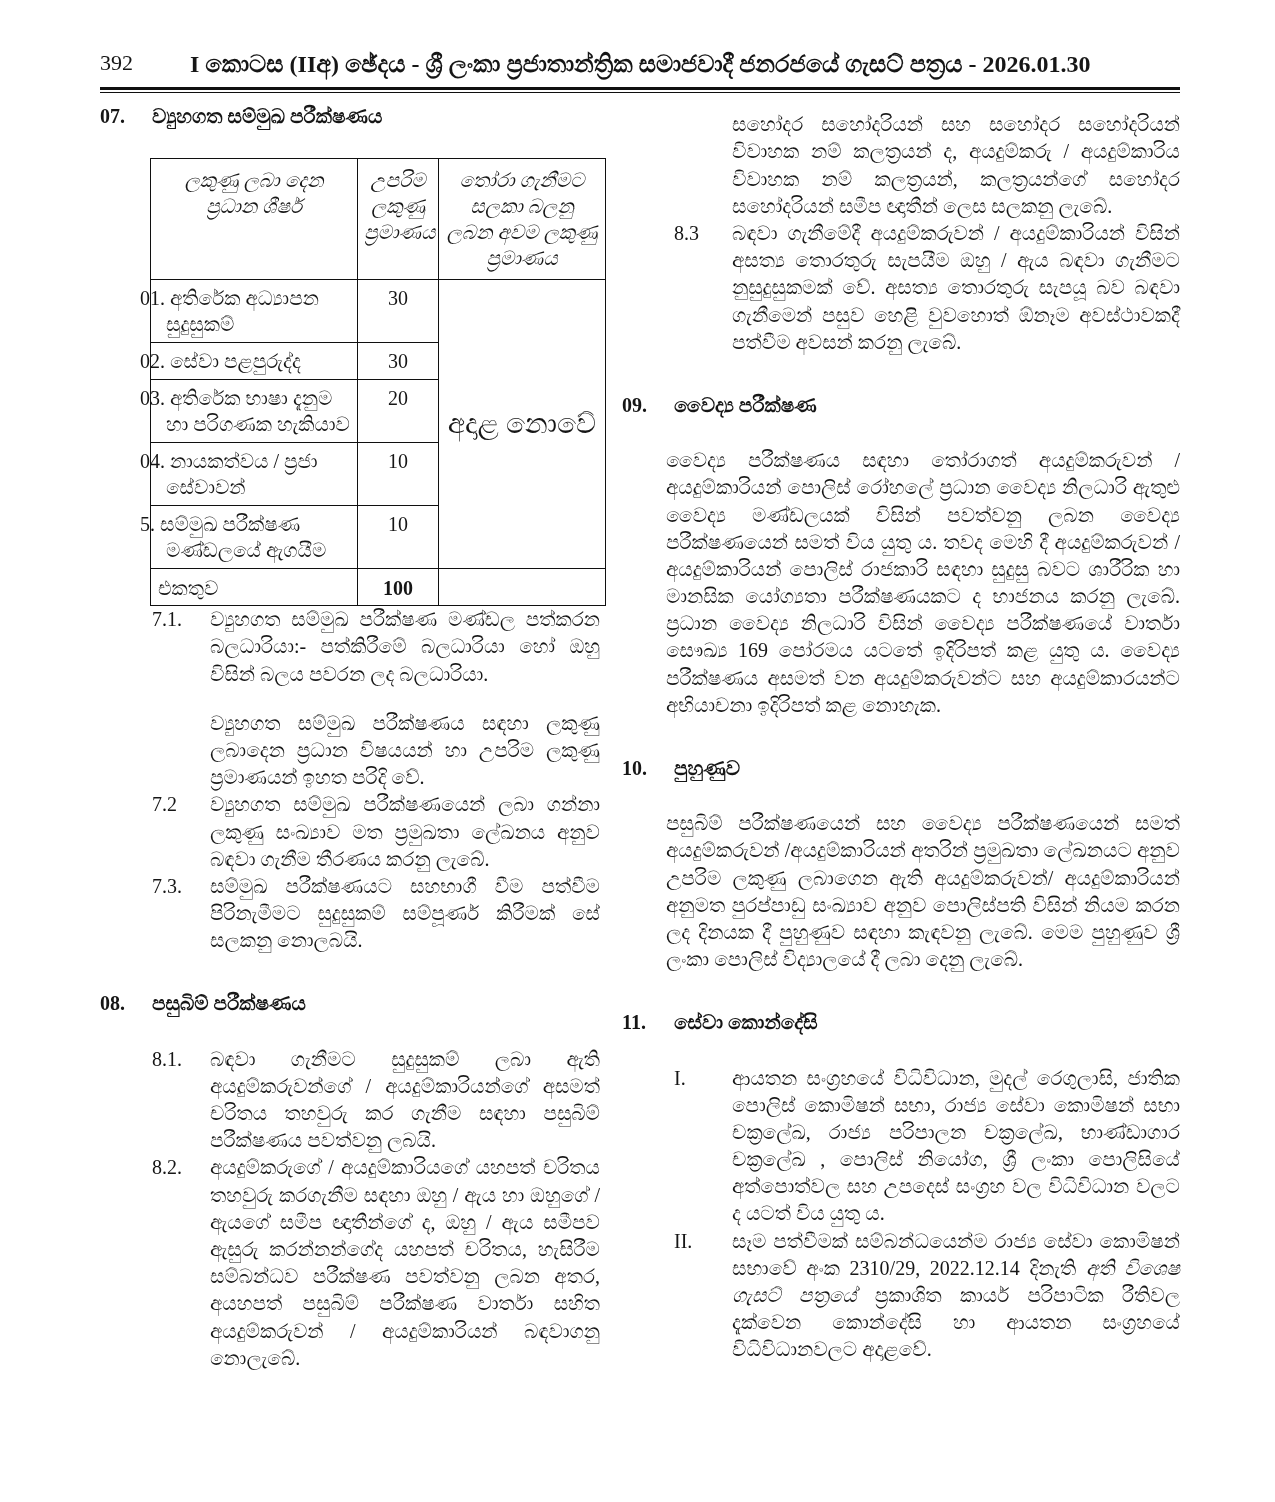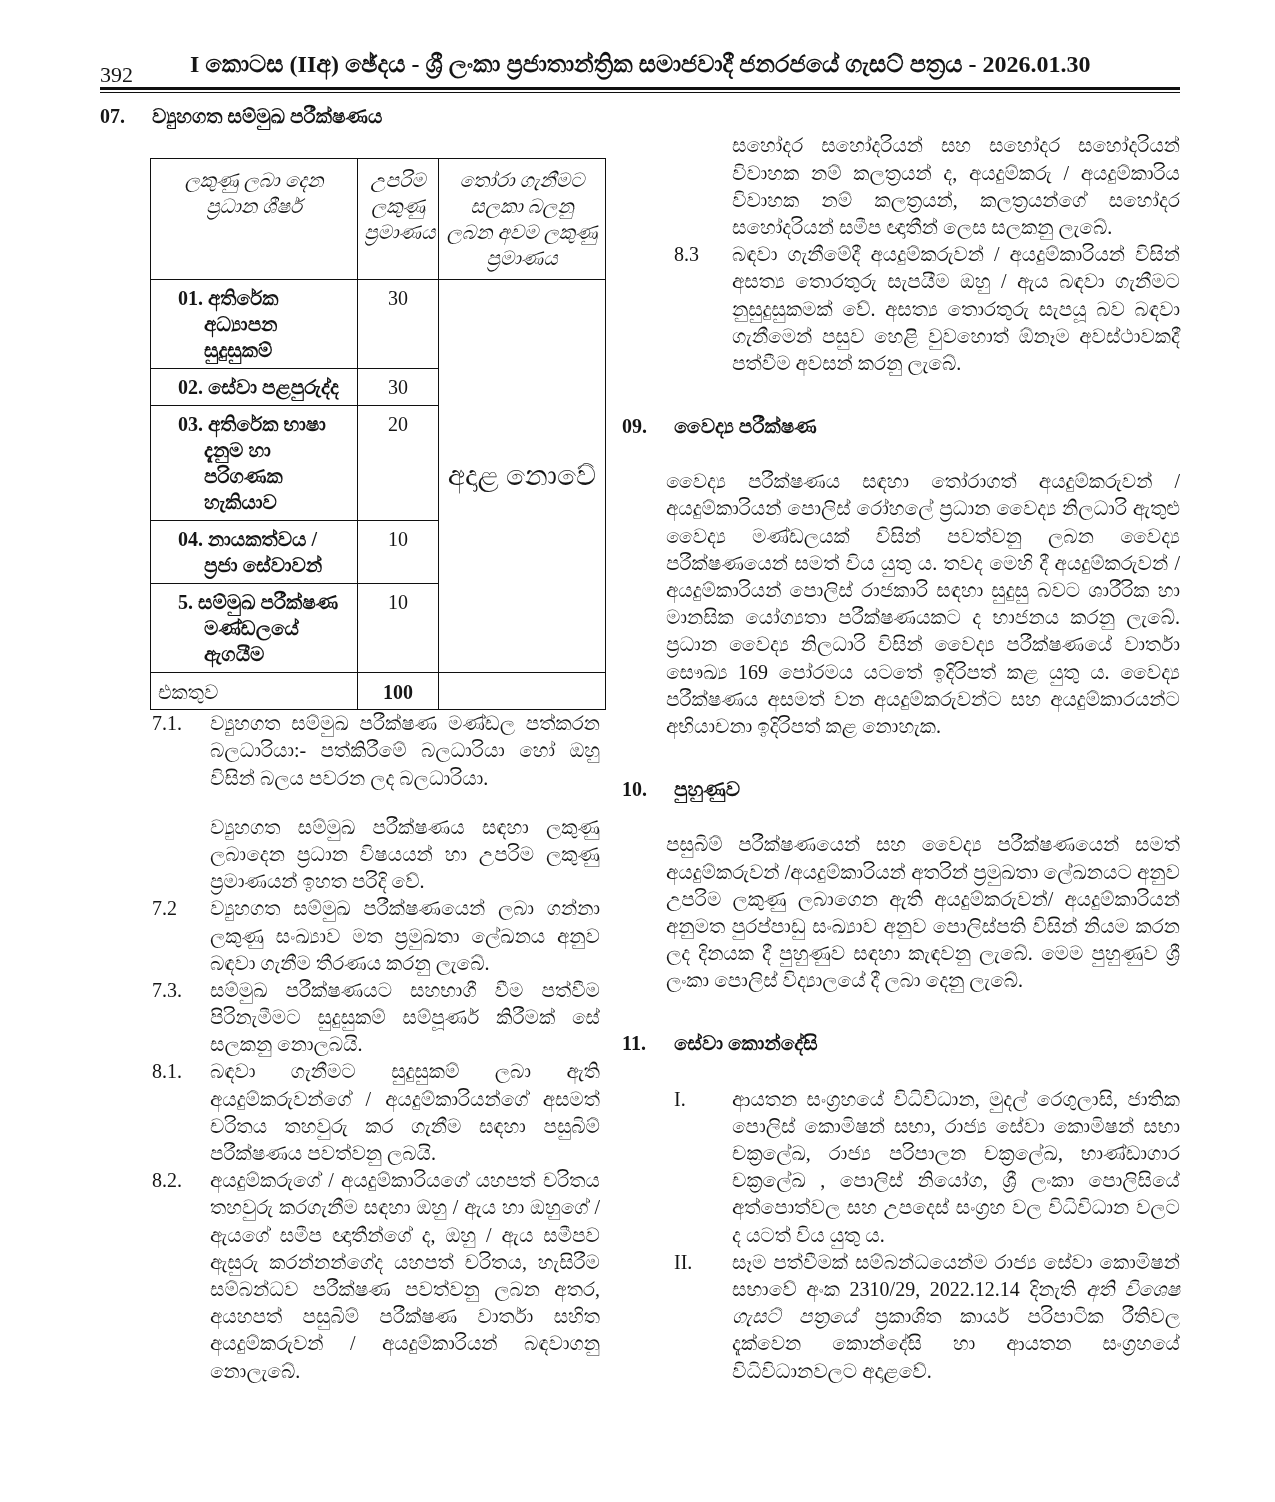--- a/index.html
+++ b/index.html
@@ -24,40 +24,40 @@
     padding: 48px 95px 0 100px;
   }
   
   .page-header {
     position: relative;
     height: 30px;
   }
   .page-number {
     position: absolute;
     left: 0;
-    top: 12px;
+    top: 0;
     font-size: 22px;
   }
   .header-title {
     text-align: center;
     font-weight: bold;
     font-size: 24px;
     padding: 0 90px;
     white-space: nowrap;
   }
   .double-rule { margin-top: 9px; }
   .rule-thick { height: 3px; background: #101010; }
   .rule-thin  { height: 1px; background: #101010; margin-top: 2px; }
 
   
   .columns {
     display: flex;
     gap: 22px;
     margin-top: 10px;
-    align-items: flex-end;
+    align-items: center;
   }
   .col { text-align: justify; }
   .col.left  { width: 500px; flex: 0 0 500px; }
   .col.right { flex: 1 1 auto; }
 
   
   .sec-heading {
     display: flex;
     font-weight: bold;
     margin-top: 36px;
@@ -100,23 +100,22 @@
     box-sizing: border-box;
   }
   .marks-table th {
     font-weight: normal;
     font-style: italic;
     text-align: center;
     padding: 8px 6px;
   }
   .marks-table td.label {
     text-align: left;
-    padding-left: 53px;
+    padding-left: 15px;
     text-indent: -26px;
-    font-weight: bold;
   }
   .marks-table td.marks {
     text-align: center;
   }
   .marks-table td.na-cell {
     text-align: center;
     vertical-align: middle;
     font-size: 28px;
   }
   .marks-table tr.total-row td { padding-top: 6px; padding-bottom: 4px; }
@@ -199,20 +198,24 @@
       <div class="item">
         <span class="item-num">7.2</span>
         <div class="item-text">ව්‍යුහගත සම්මුඛ පරීක්ෂණයෙන් ලබා ගන්නා ලකුණු සංඛ්‍යාව මත ප්‍රමුඛතා ලේඛනය අනුව බඳවා ගැනීම තීරණය කරනු ලැබේ.</div>
       </div>
 
       <div class="item">
         <span class="item-num">7.3.</span>
         <div class="item-text">සම්මුඛ පරීක්ෂණයට සහභාගී වීම පත්වීම පිරිනැමීමට සුදුසුකම් සම්පූර්ණ කිරීමක් සේ සලකනු නොලබයි.</div>
       </div>
 
+      <div class="sec-heading">
+        <span class="sec-num">08.</span>
+        <span class="sec-title">පසුබිම් පරීක්ෂණය</span>
+      </div>
 
       <div class="item">
         <span class="item-num">8.1.</span>
         <div class="item-text">බඳවා ගැනීමට සුදුසුකම් ලබා ඇති අයදුම්කරුවන්ගේ / අයදුම්කාරියන්ගේ අසමත් චරිතය තහවුරු කර ගැනීම සඳහා පසුබිම් පරීක්ෂණය පවත්වනු ලබයි.</div>
       </div>
 
       <div class="item">
         <span class="item-num">8.2.</span>
         <div class="item-text">අයදුම්කරුගේ / අයදුම්කාරියගේ යහපත් චරිතය තහවුරු කරගැනීම සඳහා ඔහු / ඇය හා ඔහුගේ / ඇයගේ සමීප ඥාතීන්ගේ ද, ඔහු / ඇය සමීපව ඇසුරු කරන්නන්ගේද යහපත් චරිතය, හැසිරීම සම්බන්ධව පරීක්ෂණ පවත්වනු ලබන අතර, අයහපත් පසුබිම් පරීක්ෂණ වාර්තා සහිත අයදුම්කරුවන් / අයදුම්කාරියන් බඳවාගනු නොලැබේ.</div>
       </div>

